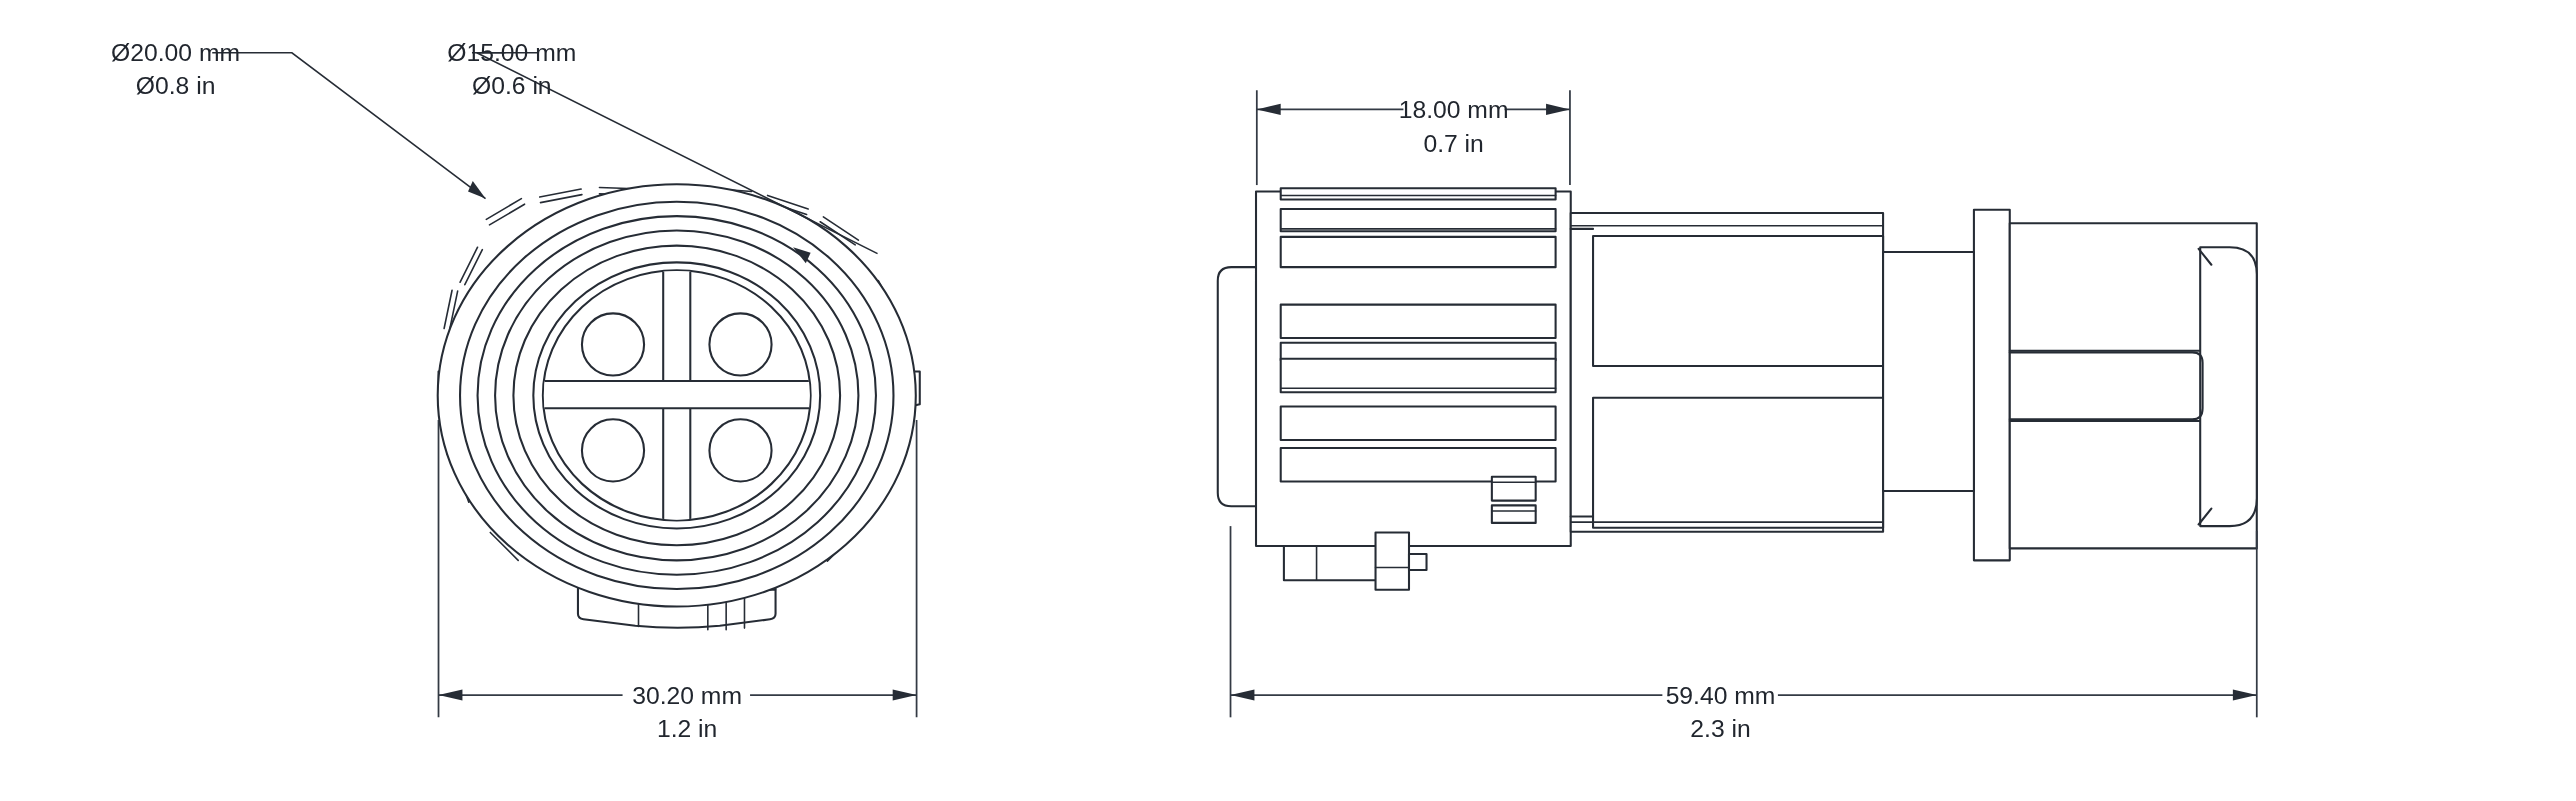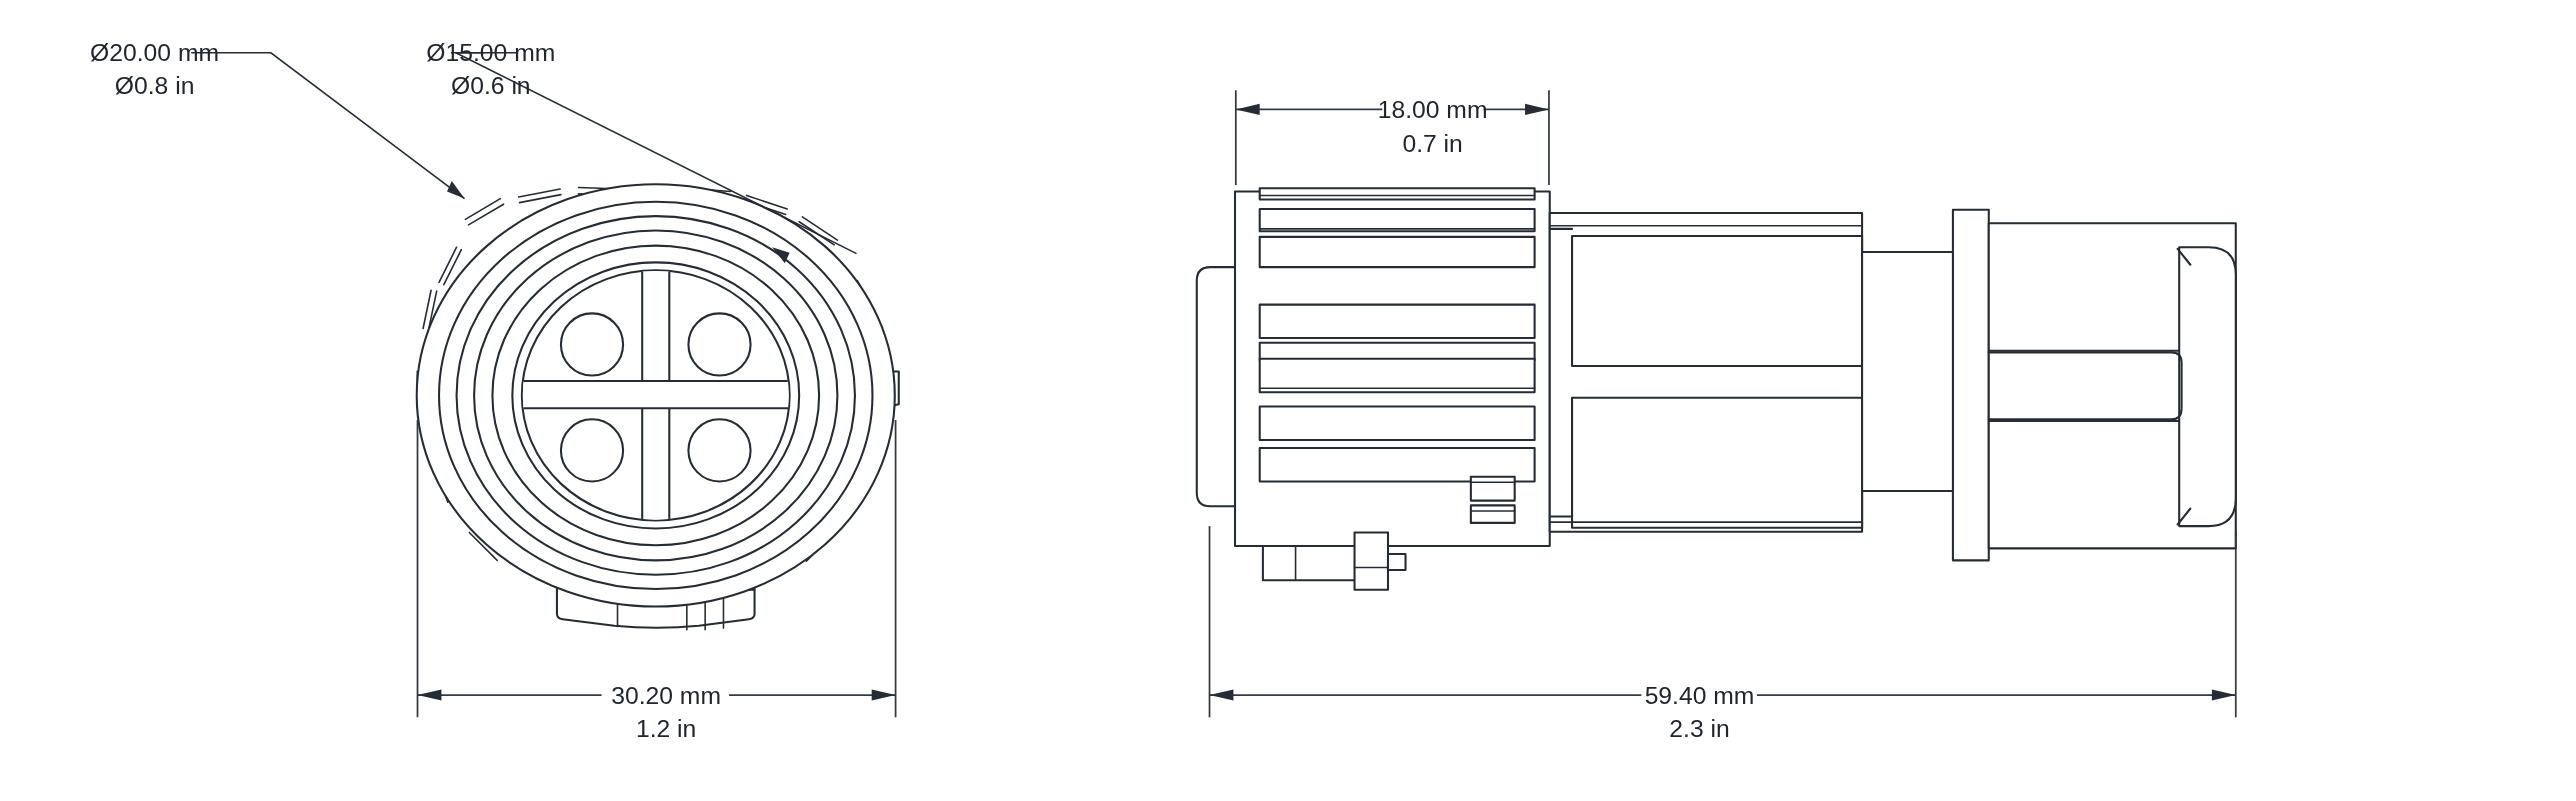--- a/index.html
+++ b/index.html
@@ -11,20 +11,21 @@
     width: 2576px;
     height: 802px;
     overflow: hidden;
     font-family: "Liberation Sans", sans-serif;
   }
   #drawing-root {
     position: relative;
     width: 2448px;
     height: 802px;
     background: #ffffff;
+    margin-left: 21px;
   }
   svg.cad {
     display: block;
     width: 2576px;
     height: 802px;
   }
   .ln {
     fill: none;
     stroke: #262c35;
     stroke-width: 2.6;

